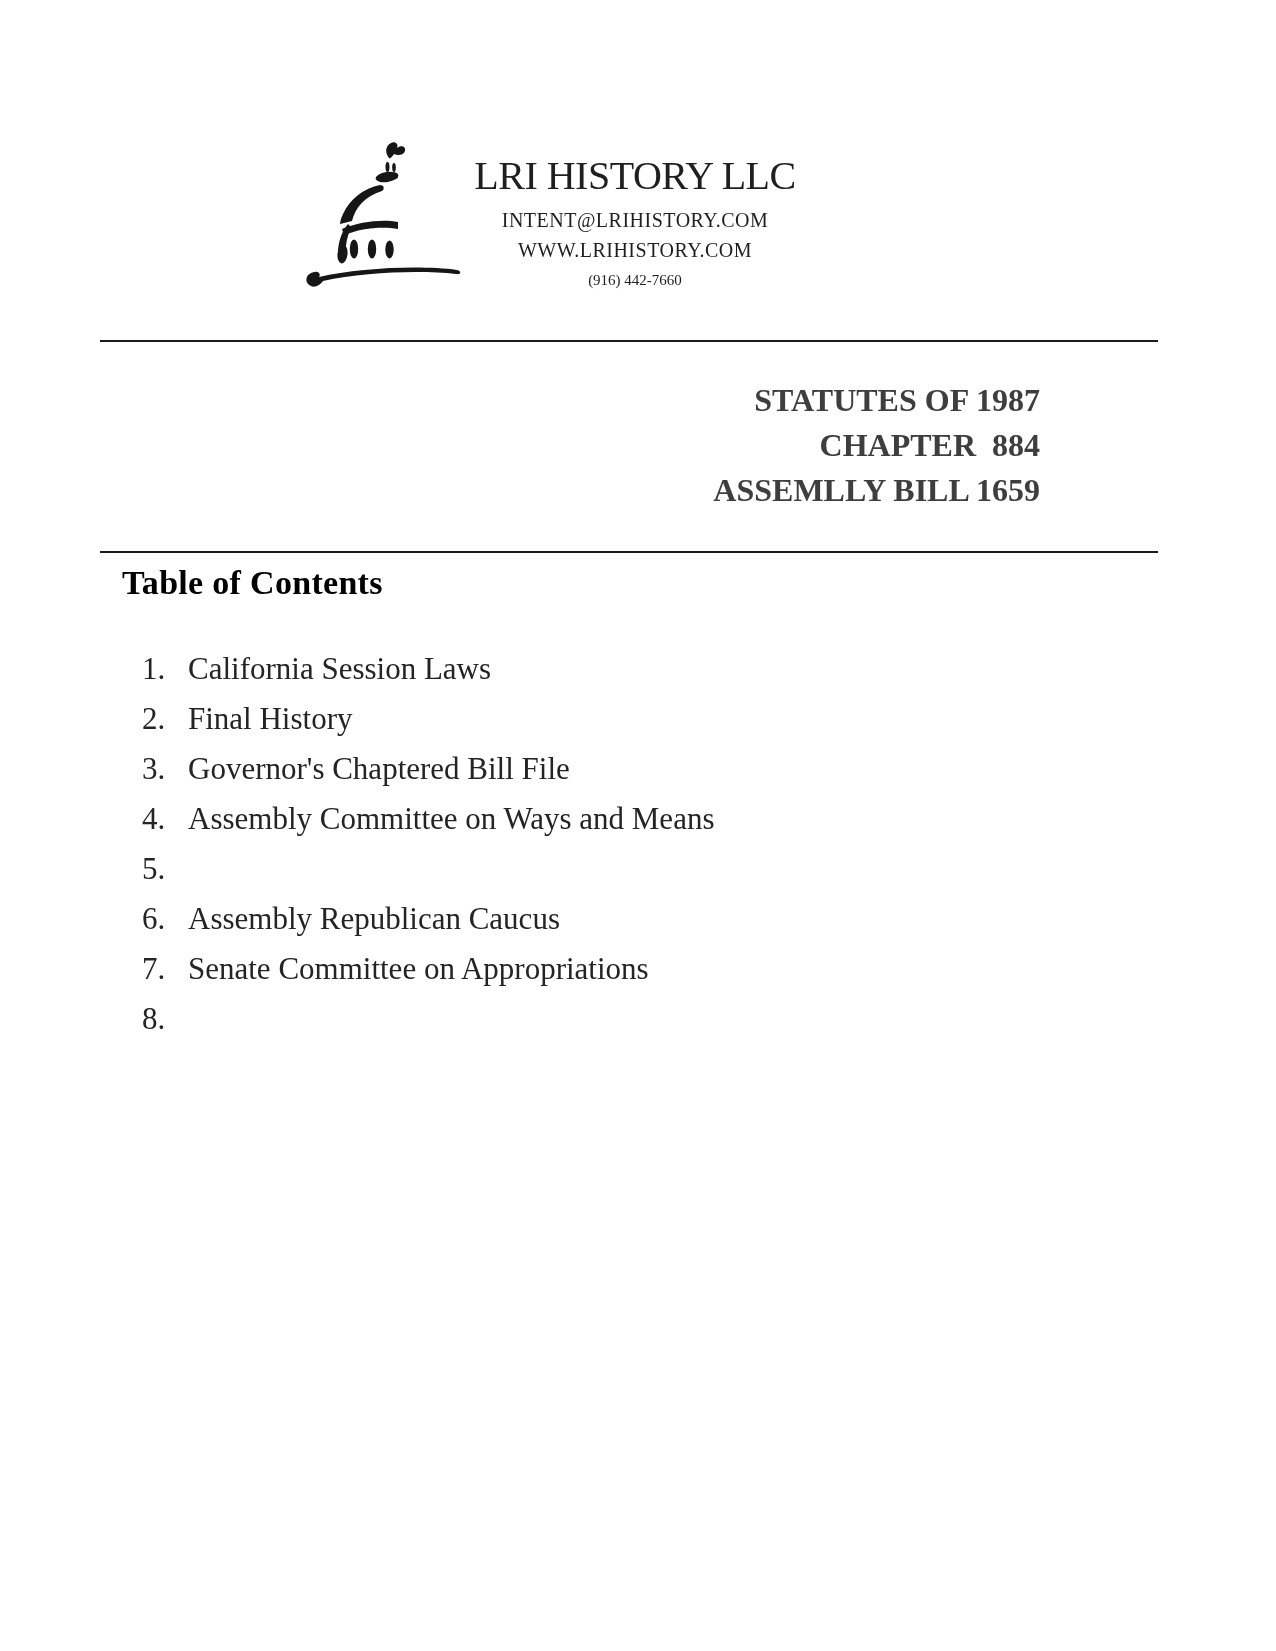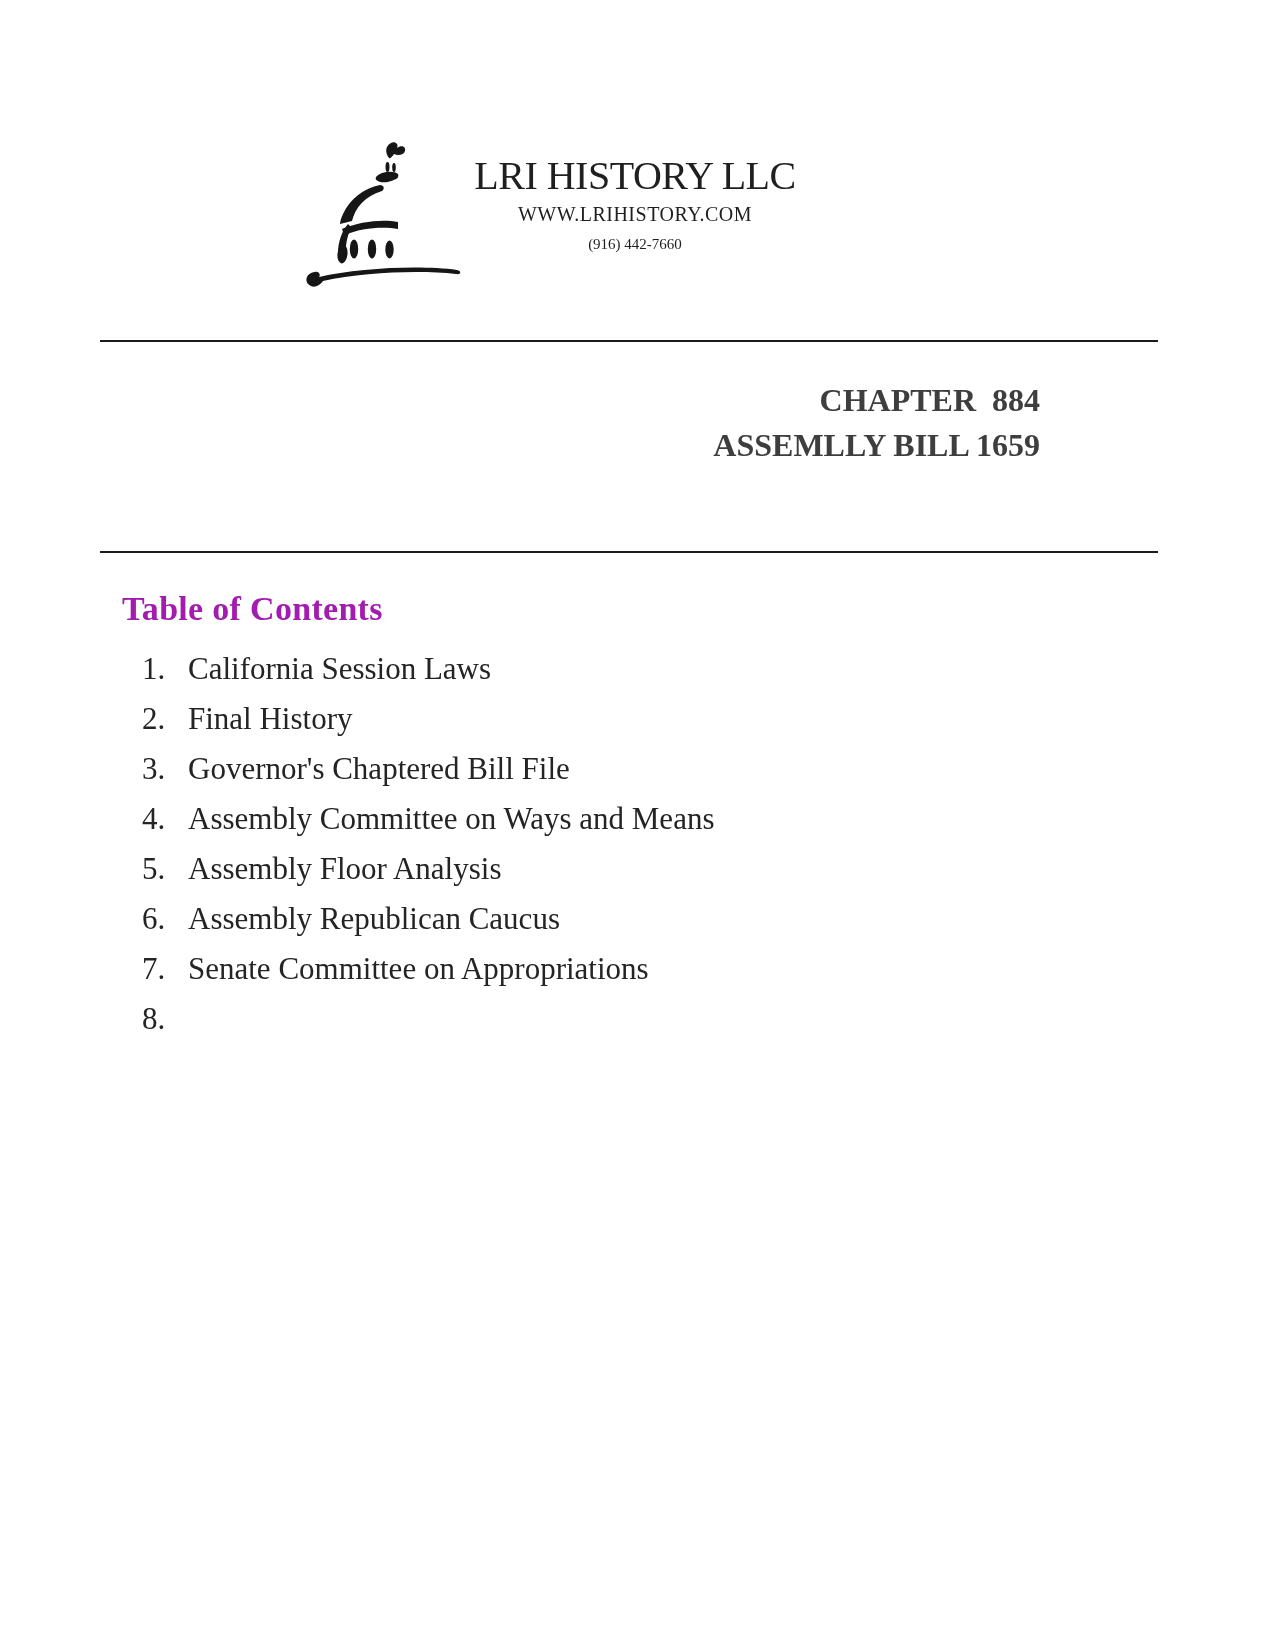--- a/index.html
+++ b/index.html
@@ -31,22 +31,22 @@
   
   .citation {
     position: absolute; right: 236px; top: 378px;
     text-align: right; font-weight: bold; color: #3e3e3e;
     font-size: 32px; line-height: 45px;
   }
   .citation div { white-space: pre; }
 
   
   .toc-title {
-    position: absolute; left: 122px; top: 590px;
-    font-weight: bold; font-size: 34px; color: #a21caf; letter-spacing: 0.3px;
+    position: absolute; left: 122px; top: 564px;
+    font-weight: bold; font-size: 34px; color: #000000; letter-spacing: 0.3px;
   }
   .toc-list {
     position: absolute; left: 142px; top: 644px;
     margin: 0; padding: 0; list-style: none;
   }
   .toc-row { display: flex; height: 50px; line-height: 50px; font-size: 31px; color: #242424; }
   .toc-num { width: 46px; flex: 0 0 46px; }
   .toc-label { white-space: pre; text-align: center; }
 </style>
 </head>
@@ -74,27 +74,29 @@
       <ellipse cx="64" cy="124" rx="4.2" ry="9.5"></ellipse>
       <ellipse cx="82" cy="124" rx="4.2" ry="9.5"></ellipse>
       <ellipse cx="99.5" cy="124.5" rx="4.2" ry="9"></ellipse>
 
       <path d="M21,161 C14,158 15,148 25,147 C29,146 31,150 29,152 C68,143 130,140 167,145 C172,146 171,150 166,149 C130,145 74,147 33,156 C30,160 25,163 21,161 Z"></path>
     </g>
   </svg>
 
   <div class="header-text">
     <div class="company">LRI HISTORY LLC</div>
+    <div class="email">INTENT@LRIHISTORY.COM</div>
     <div class="site">WWW.LRIHISTORY.COM</div>
     <div class="phone">(916) 442-7660</div>
   </div>
 
   <div class="rule rule-1"></div>
 
   <div class="citation">
+    <div>STATUTES OF 1987</div>
     <div>CHAPTER  884</div>
     <div>ASSEMLLY BILL 1659</div>
   </div>
 
   <div class="rule rule-2"></div>
 
   <div class="toc-title">Table of Contents</div>
   <ol class="toc-list" id="toc-list">
   <li class="toc-row">
     <span class="toc-num">1.</span>
@@ -111,21 +113,20 @@
     <span class="toc-label">Governor's Chaptered Bill File</span>
   </li>
 
   <li class="toc-row">
     <span class="toc-num">4.</span>
     <span class="toc-label">Assembly Committee on Ways and Means</span>
   </li>
 
   <li class="toc-row">
     <span class="toc-num">5.</span>
-    <span class="toc-label">Assembly Floor Analysis</span>
   </li>
 
   <li class="toc-row">
     <span class="toc-num">6.</span>
     <span class="toc-label">Assembly Republican Caucus</span>
   </li>
 
   <li class="toc-row">
     <span class="toc-num">7.</span>
     <span class="toc-label">Senate Committee on Appropriations</span>

